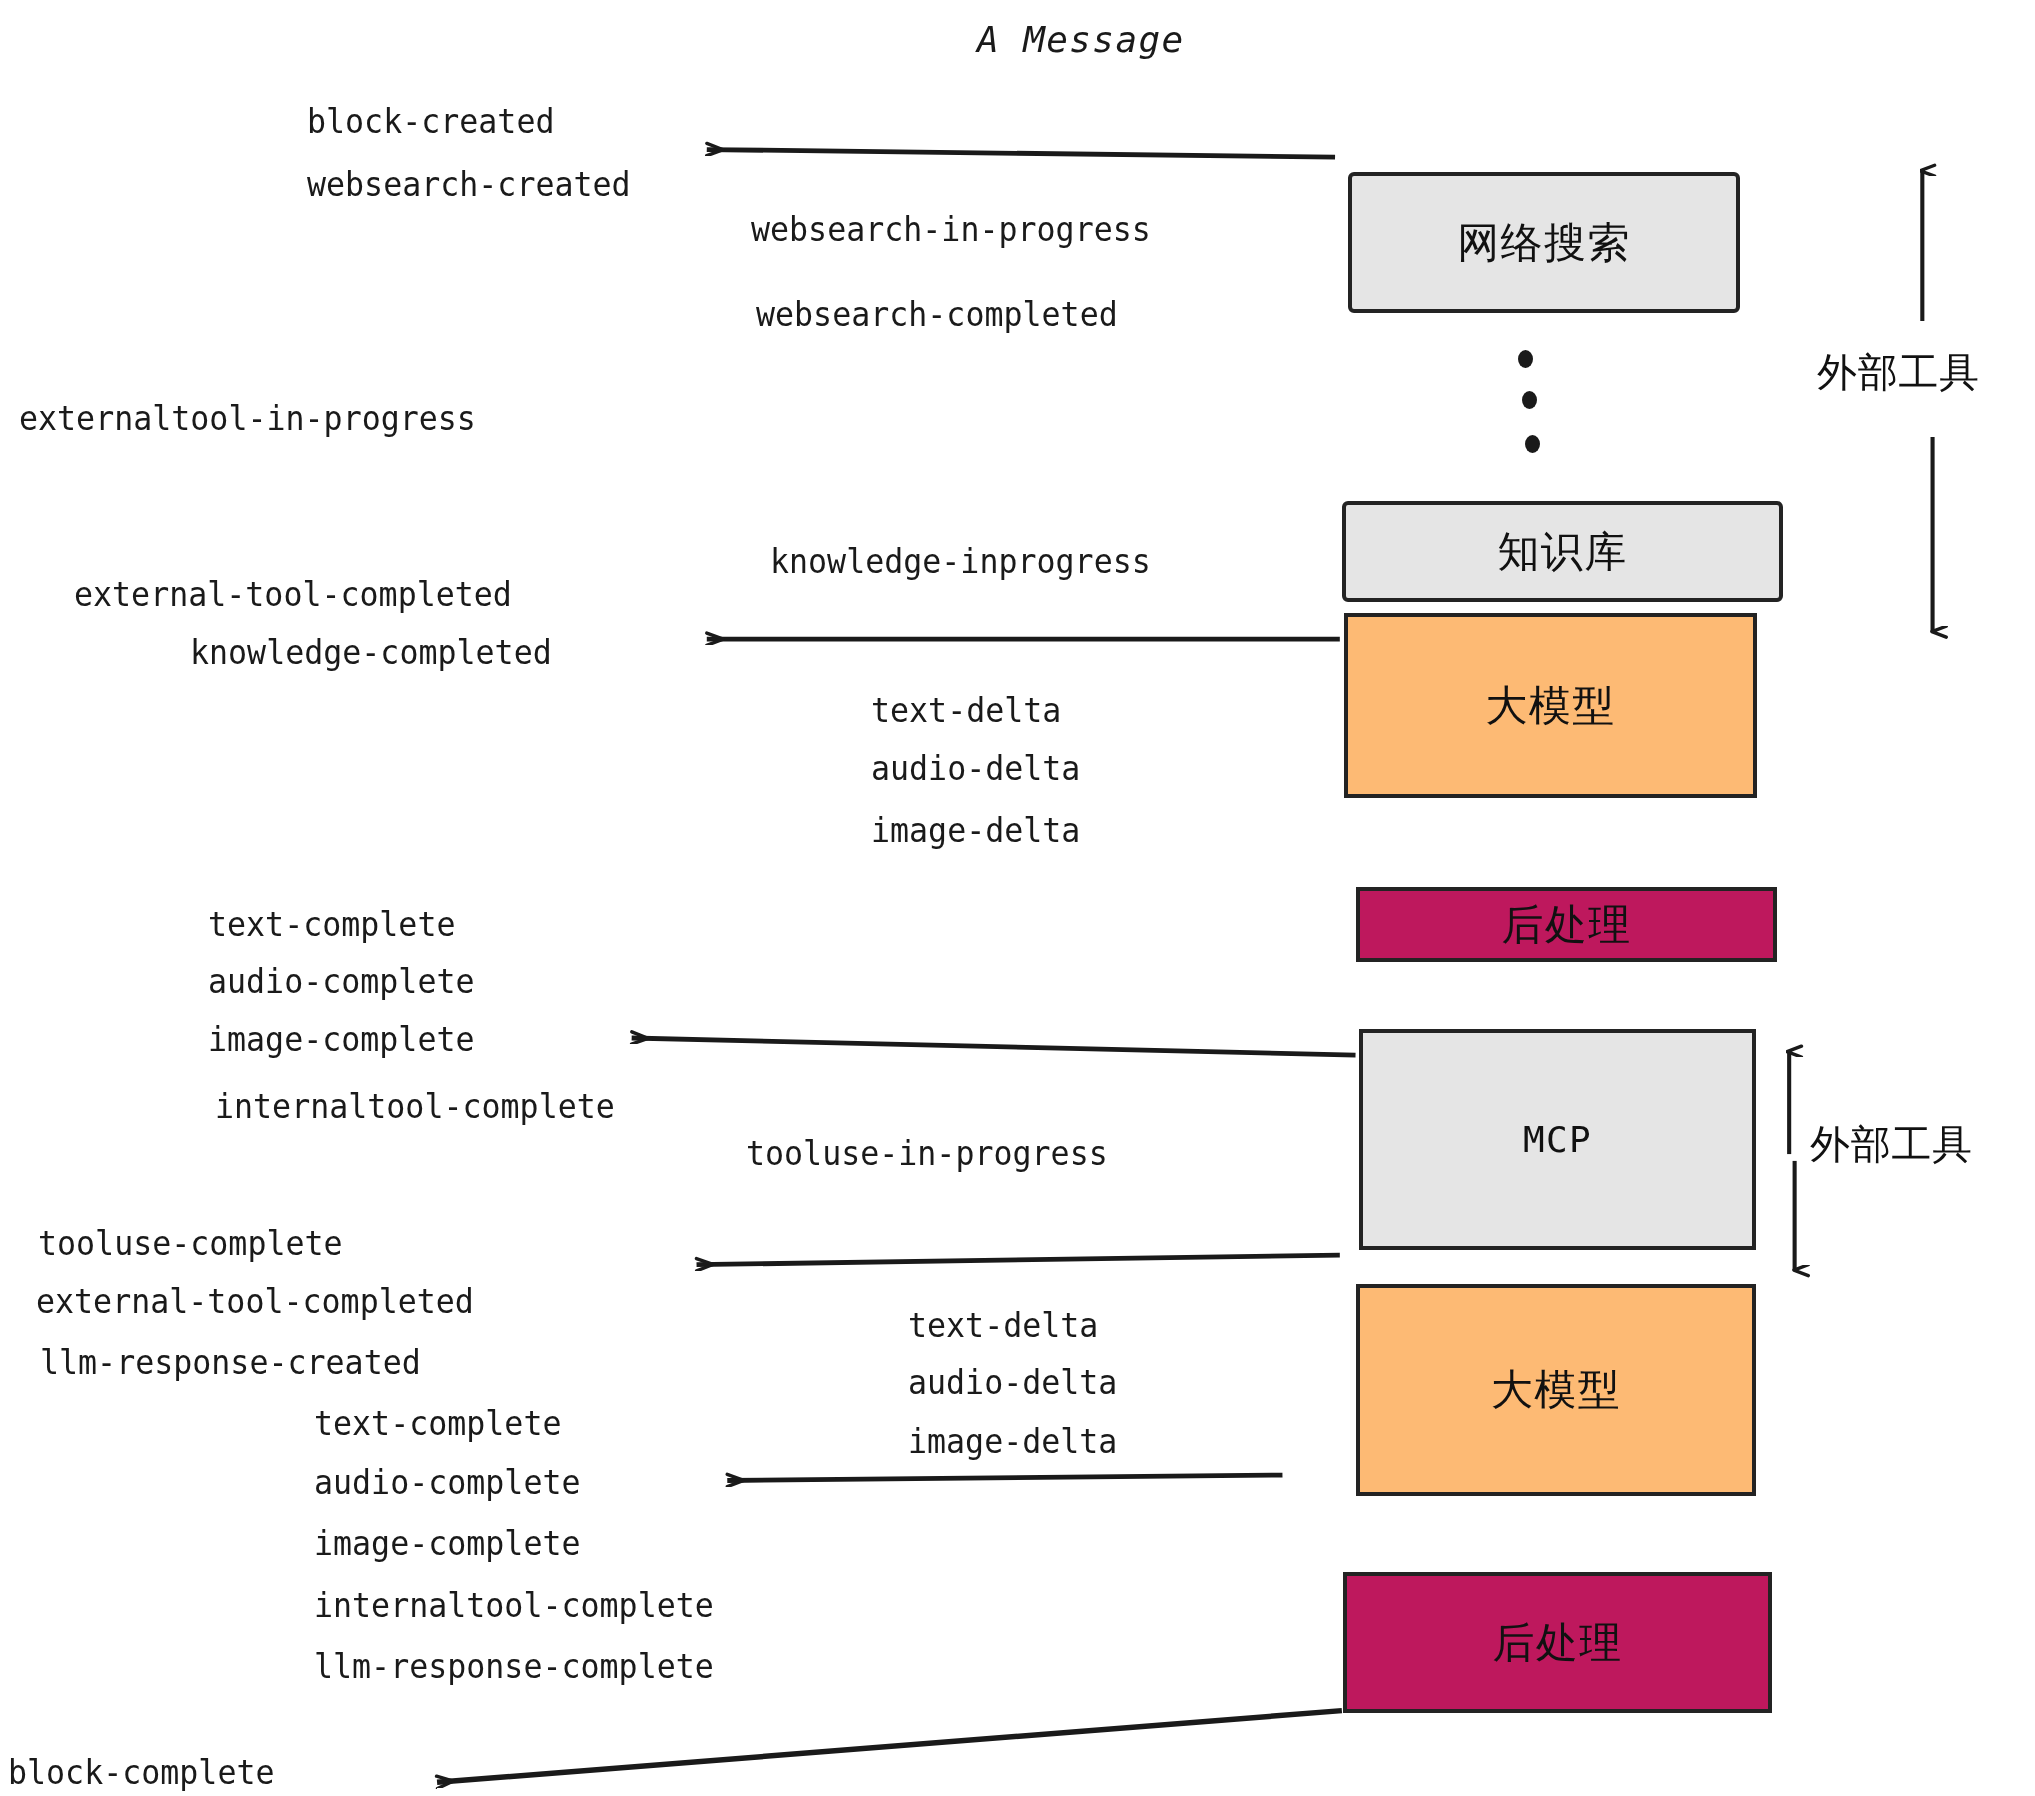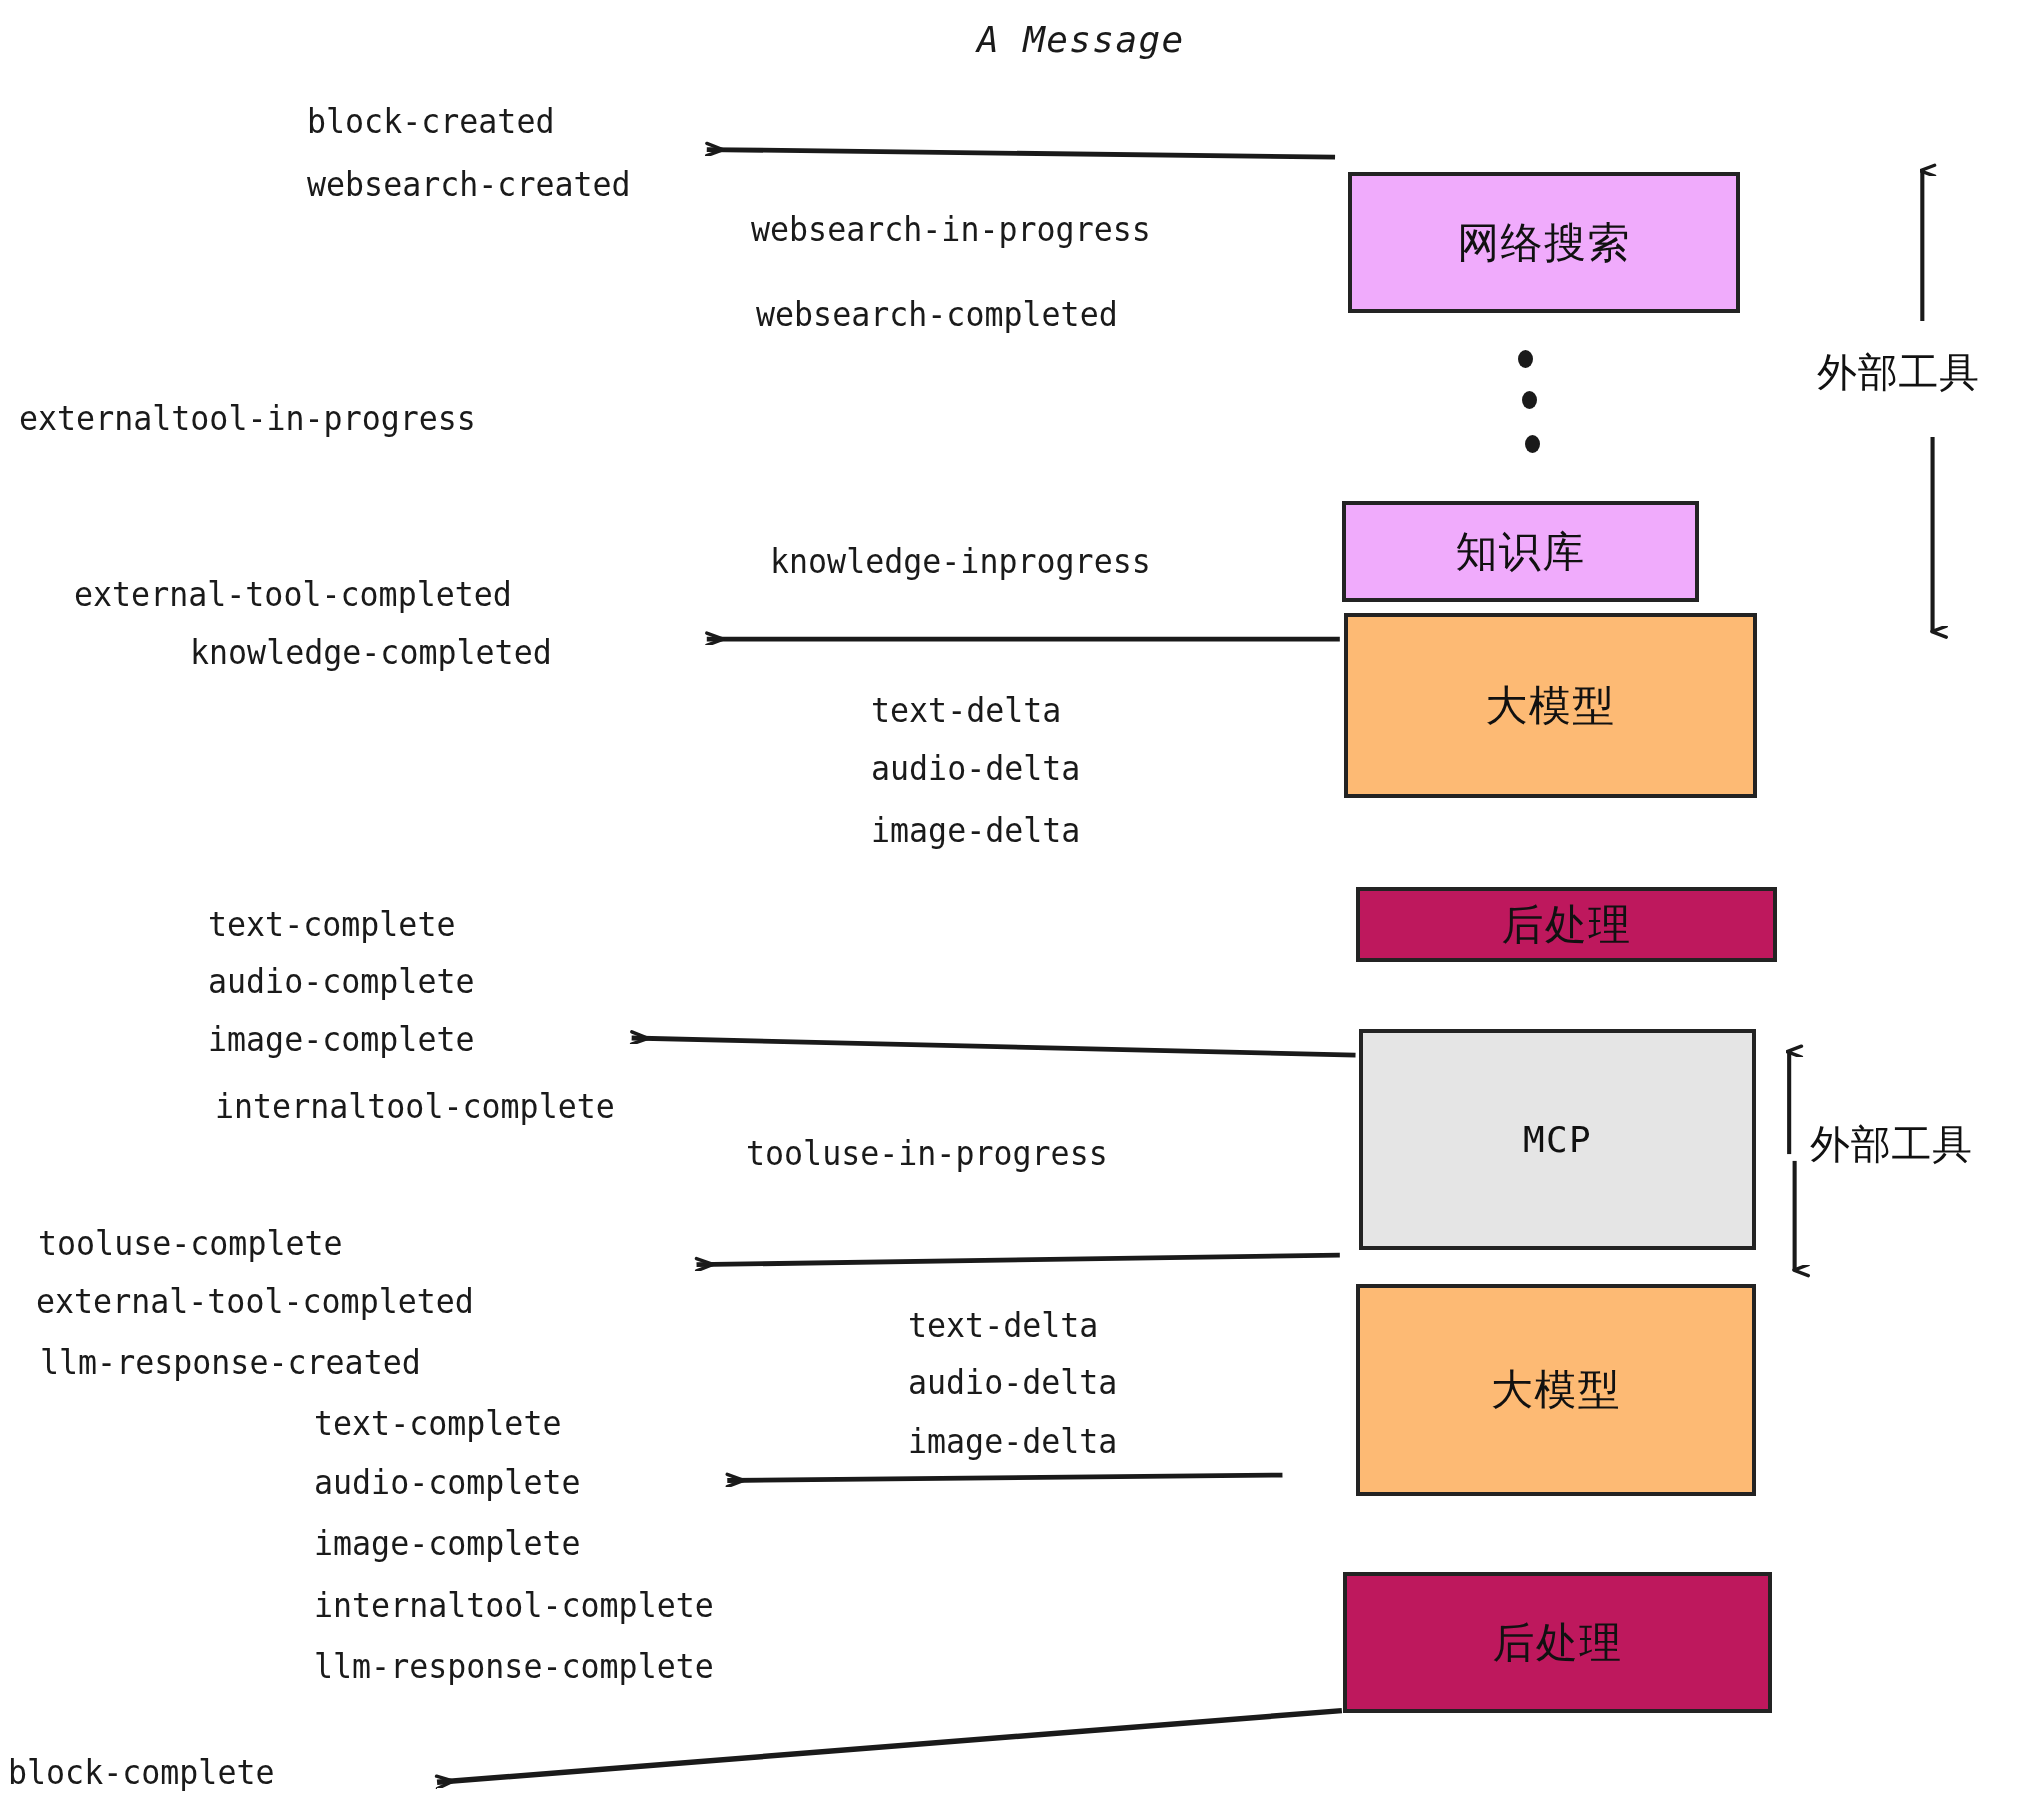--- a/index.html
+++ b/index.html
@@ -44,21 +44,21 @@
     align-items: center;
     justify-content: center;
     color: #111111;
     font-family: "DejaVu Sans", "Liberation Sans", sans-serif;
   }
   .box .boxlabel {
     font-size: 42px;
     letter-spacing: 1.4px;
     line-height: 1;
   }
-  .box.pink  { background: #f0abfc; }
+  .box.pink  { background: #e5e5e5; border-radius: 6px; }
   .box.green { background: #fdba74; }
   .box.yellow{ background: #e5e5e5; }
   .box.white { background: #be185d; }
   .box.mcp .boxlabel {
     font-family: "DejaVu Sans Mono", "Liberation Mono", monospace;
     font-size: 36px;
   }
   
   .dot {
     position: absolute;
@@ -140,21 +140,21 @@
   <div class="title" style="left:977px; top:19px;font-style:italic;">A Message</div>
 
   <div class="box pink" style="left:1348px; top:172px; width:392px; height:141px;">
     <span class="boxlabel">网络搜索</span>
   </div>
 
   <div class="dot" style="left:1518px; top:350px;"></div>
   <div class="dot" style="left:1522px; top:391px;"></div>
   <div class="dot" style="left:1525px; top:435px;"></div>
 
-  <div class="box pink" style="left:1342px; top:501px; width:357px; height:101px;">
+  <div class="box pink" style="left:1342px; top:501px; width:441px; height:101px;">
     <span class="boxlabel">知识库</span>
   </div>
 
   <div class="box green" style="left:1344px; top:613px; width:413px; height:185px;">
     <span class="boxlabel">大模型</span>
   </div>
 
   <div class="box white" style="left:1356px; top:887px; width:421px; height:75px;">
     <span class="boxlabel">后处理</span>
   </div>

